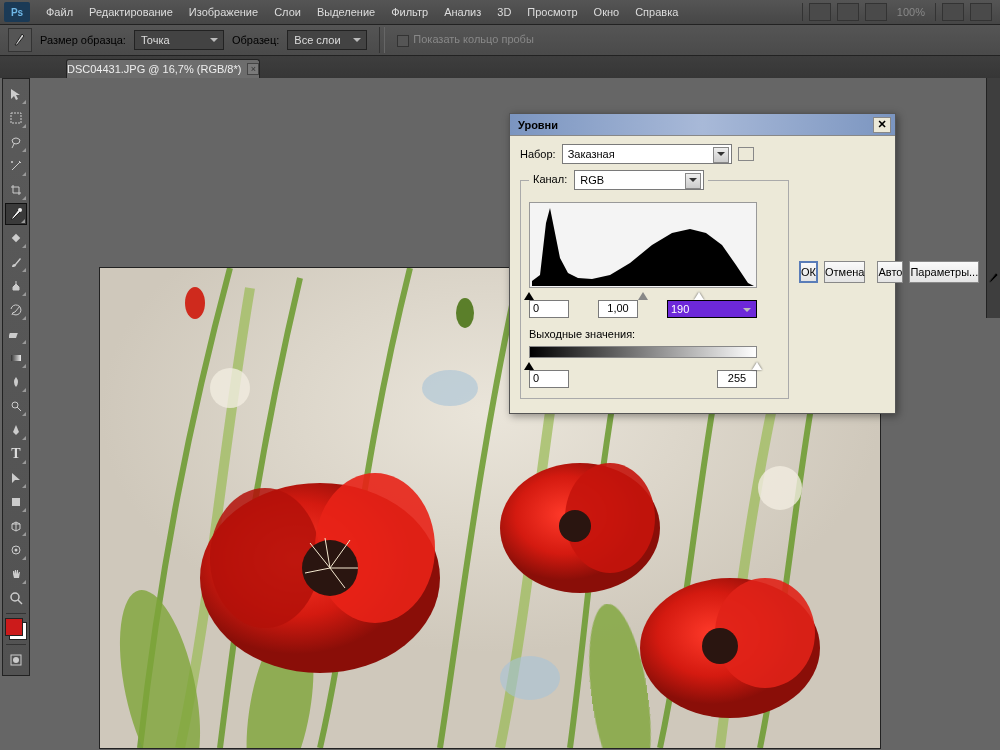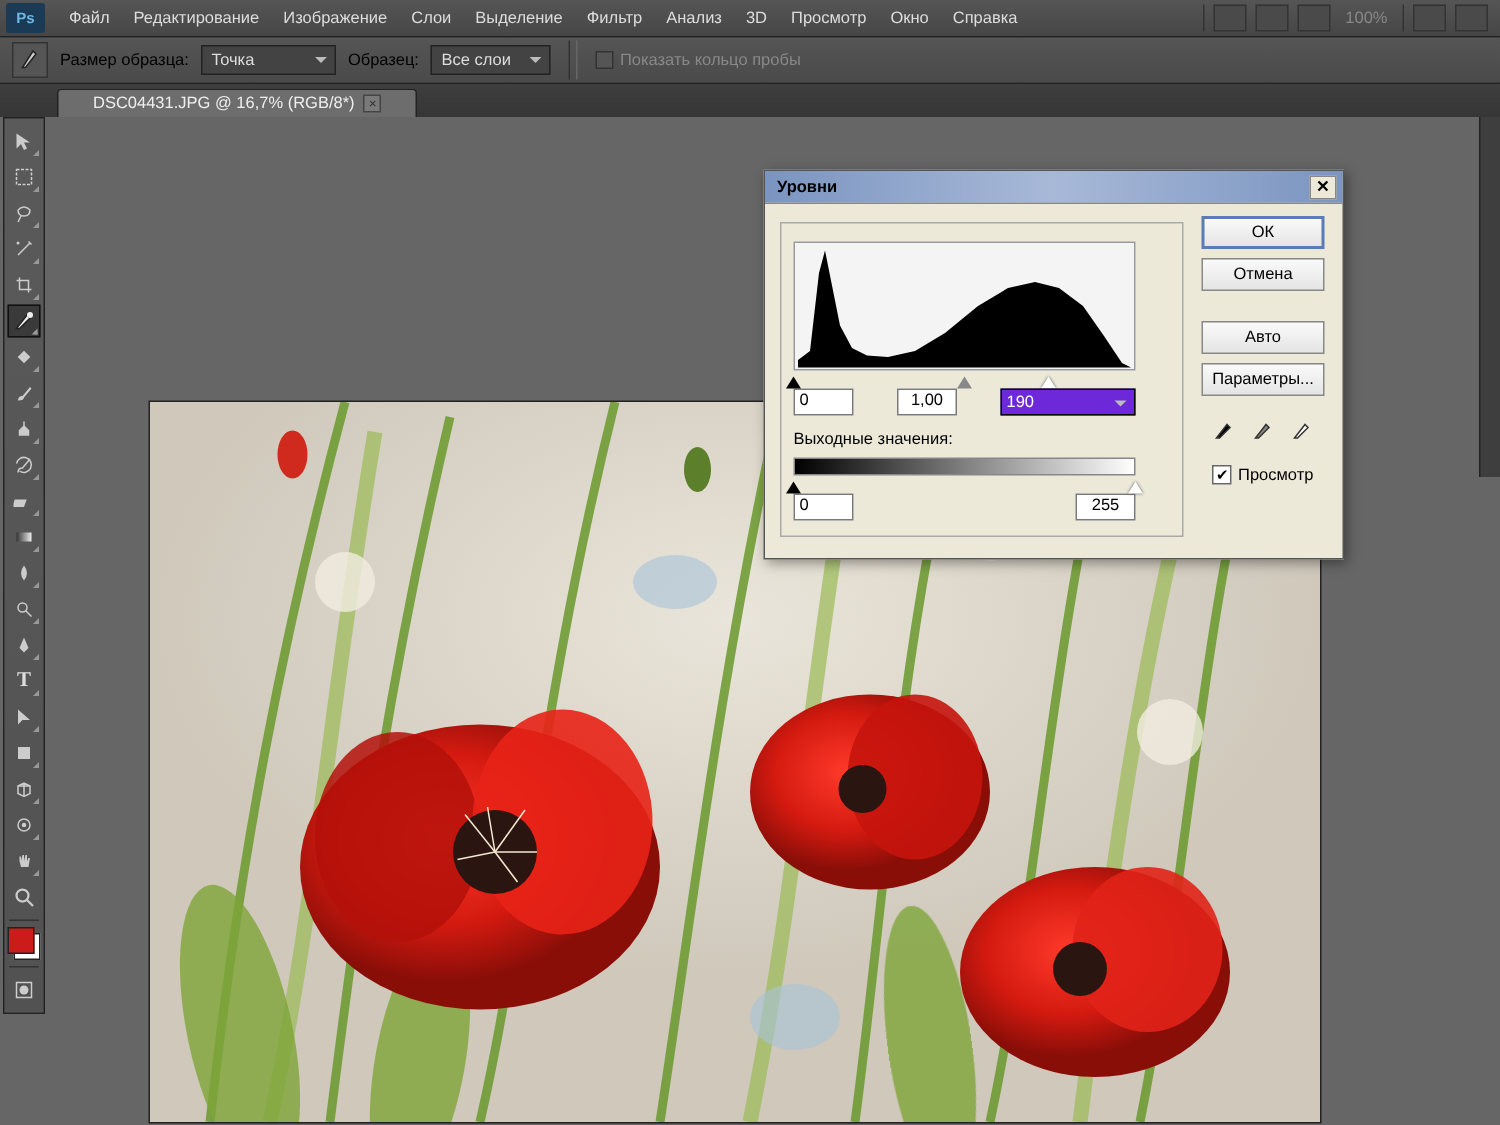--- a/index.html
+++ b/index.html
@@ -17,21 +17,21 @@
   
   .optbar { height: 32px; background: linear-gradient(#555,#4a4a4a); border-top: 1px solid #222; border-bottom: 1px solid #222; display: flex; align-items: center; padding: 0 8px; color: #ddd; font-size: 11px; gap: 8px; }
   .opt-tool { width: 24px; height: 24px; background: #555; border: 1px solid #333; display: flex; align-items: center; justify-content: center; }
   .sel { background: #434343; border: 1px solid #222; height: 20px; color: #ddd; font-size: 11px; padding: 2px 20px 2px 6px; display: inline-flex; align-items: center; position: relative; min-width: 90px; }
   .sel::after { content:""; position:absolute; right:5px; top:7px; border:4px solid transparent; border-top-color:#bbb; }
   .optbar .vsep { width: 6px; height: 26px; border-left: 1px solid #333; border-right: 1px solid #666; margin: 0 4px; }
   .chk { width: 12px; height: 12px; border: 1px solid #333; background: #555; display: inline-block; vertical-align: middle; margin-right: 4px; }
 
   
   .tabbar { height: 22px; background: linear-gradient(#3e3e3e,#363636); display: flex; align-items: flex-end; padding-left: 38px; }
-  .doctab { background: #6d6d6d; border: 1px solid #222; border-bottom: none; padding: 3px 23px; font-size: 11px; color: #eee; display: flex; gap: 6px; border-radius: 3px 3px 0 0; }
+  .doctab { background: #6d6d6d; border: 1px solid #222; border-bottom: none; padding: 3px 0; font-size: 11px; color: #eee; display: flex; gap: 6px; border-radius: 3px 3px 0 0; margin-left: 28px; }
   .doctab .x { width: 12px; height: 12px; border: 1px solid #444; background: #7a7a7a; display: flex; align-items: center; justify-content: center; font-size: 9px; color: #333; }
 
   
   .work { position: absolute; top: 78px; left: 0; right: 0; bottom: 0; background: #666; }
   
   
   .tools { position: absolute; left: 2px; top: 0; width: 28px; background: linear-gradient(#5a5a5a,#525252); border: 1px solid #222; padding: 4px 2px; display: flex; flex-direction: column; gap: 2px; align-items: center; }
   .tool { width: 22px; height: 22px; display: flex; align-items: center; justify-content: center; color: #ccc; font-size: 14px; cursor: default; position: relative; }
   .tool.active { background: #3a3a3a; border: 1px solid #111; }
   .tool .tri { position: absolute; right: 1px; bottom: 1px; width: 0; height: 0; border: 2px solid transparent; border-right-color: #999; border-bottom-color: #999; }
@@ -44,21 +44,21 @@
   
   .canvas { position: absolute; left: 100px; top: 190px; width: 780px; height: 480px; overflow: hidden; box-shadow: 0 0 0 1px #222; }
   .canvas svg { width: 100%; height: 100%; display: block; }
 
   
   .dialog { position: absolute; left: 509px; top: 35px; width: 387px; background: #ece9d8; border: 1px solid #555; box-shadow: 2px 2px 8px rgba(0,0,0,.4); font-size: 11px; }
   .dlg-title { height: 22px; background: linear-gradient(90deg,#7b95c0,#a8b9d8 50%,#7b95c0); color: #000; display: flex; align-items: center; padding: 0 4px 0 8px; font-weight: bold; border-bottom: 1px solid #888; }
   .dlg-title .close { margin-left: auto; width: 18px; height: 16px; background: #ece9d8; border: 1px solid #888; display: flex; align-items: center; justify-content: center; font-family: Arial; font-size: 11px; font-weight: bold; }
   .dlg-body { padding: 8px 10px 14px 10px; display: flex; gap: 10px; }
   .dlg-left { flex: 1; }
-  .dlg-right { width: 86px; display: flex; flex-direction: column; gap: 6px; align-items: center; }
+  .dlg-right { width: 86px; display: flex; flex-direction: row; gap: 6px; align-items: center; }
   .wbtn { width: 82px; height: 22px; background: linear-gradient(#fafafa,#e4e4e4); border: 1px solid #888; font-size: 11px; text-align: center; line-height: 20px; }
   .wbtn.focus { border: 2px solid #5a7db8; line-height: 18px; }
   .row { display: flex; align-items: center; gap: 6px; margin-bottom: 6px; }
   .lbl { color: #000; }
   .combo { flex:1; height: 20px; border: 1px solid #7a7a7a; background: #fff; display: flex; align-items: center; padding: 0 18px 0 5px; position: relative; }
   .combo::after { content:""; position: absolute; right: 2px; top: 2px; width: 14px; height: 14px; background: linear-gradient(#eee,#ccc); border: 1px solid #888; }
   .combo .arr { position: absolute; right: 6px; top: 7px; border: 4px solid transparent; border-top-color: #333; z-index: 1; }
   .smallicon { width: 16px; height: 14px; border: 1px solid #888; background: #ece9d8; }
   fieldset { border: 1px solid #aaa; padding: 6px 8px 10px 8px; margin-top: 4px; }
   legend { padding: 0 4px; font-size: 11px; }
@@ -367,21 +367,35 @@
     </svg>
   </div>
 
   <div class="dialog">
     <div class="dlg-title">
       <span>Уровни</span>
       <div class="close">✕</div>
     </div>
     <div class="dlg-body">
       <div class="dlg-left">
+        <div class="row">
+          <span class="lbl">Набор:</span>
+          <div class="combo" style="max-width:170px">
+              <span>Заказная</span>
+              <span class="arr"></span>
+            </div>
+          <div class="smallicon"></div>
+        </div>
         <fieldset>
+          <legend><span>Канал:</span>
+            <span class="combo" style="display:inline-flex;width:130px;margin-left:4px;vertical-align:middle">
+                <span>RGB</span>
+                <span class="arr"></span>
+              </span>
+          </legend>
           <div class="histo">
             <svg width="226" height="84" style="position:absolute;left:0;top:0">
               <path d="M2 83 L2 78 L10 72 L16 20 L20 5 L24 25 L30 55 L38 70 L48 75 L62 76 L80 72 L100 60 L122 42 L142 30 L160 26 L176 30 L192 42 L206 62 L218 80 L224 83 Z" fill="#000"></path>
             </svg>
           </div>
           <div class="sliderrow">
             <div class="sld" style="left:0px"></div>
             <div class="sld gray" style="left:114px"></div>
             <div class="sld white" style="left:170px"></div>
           </div>

